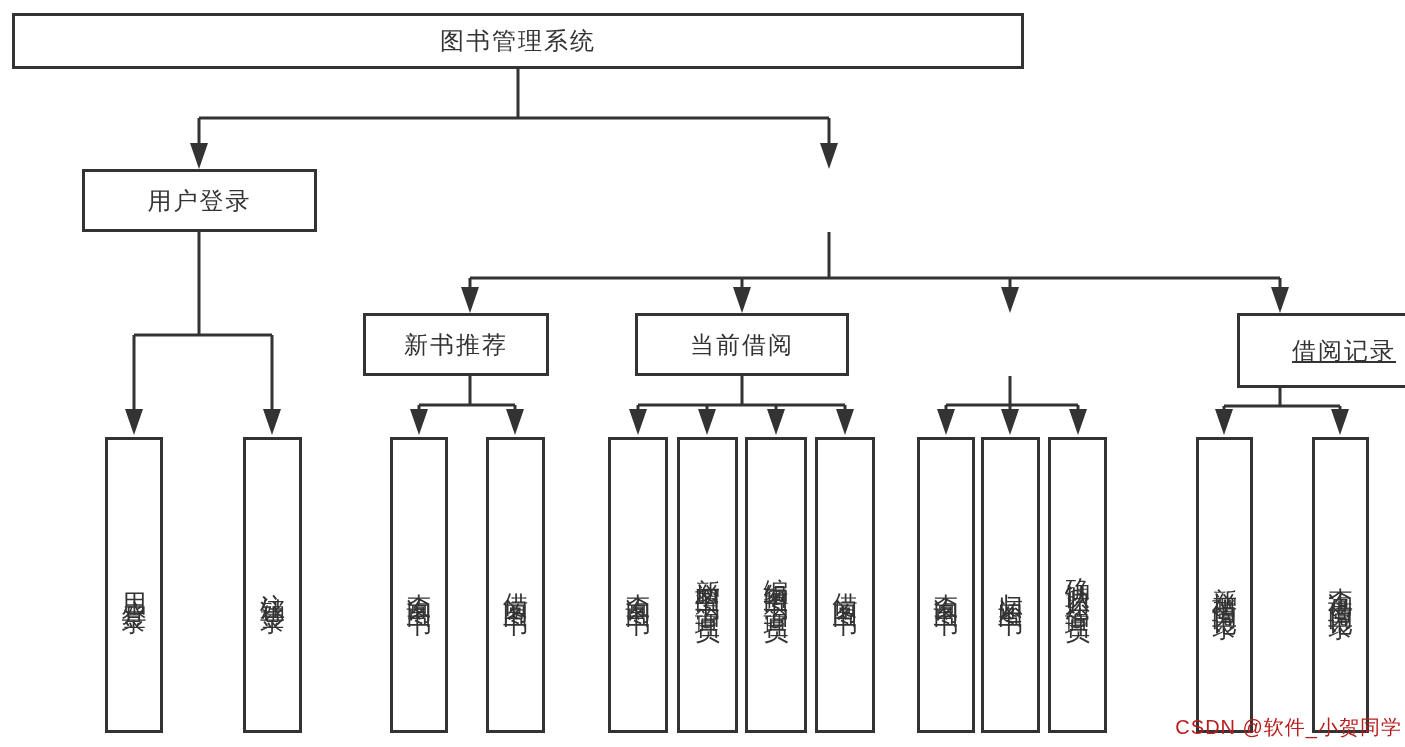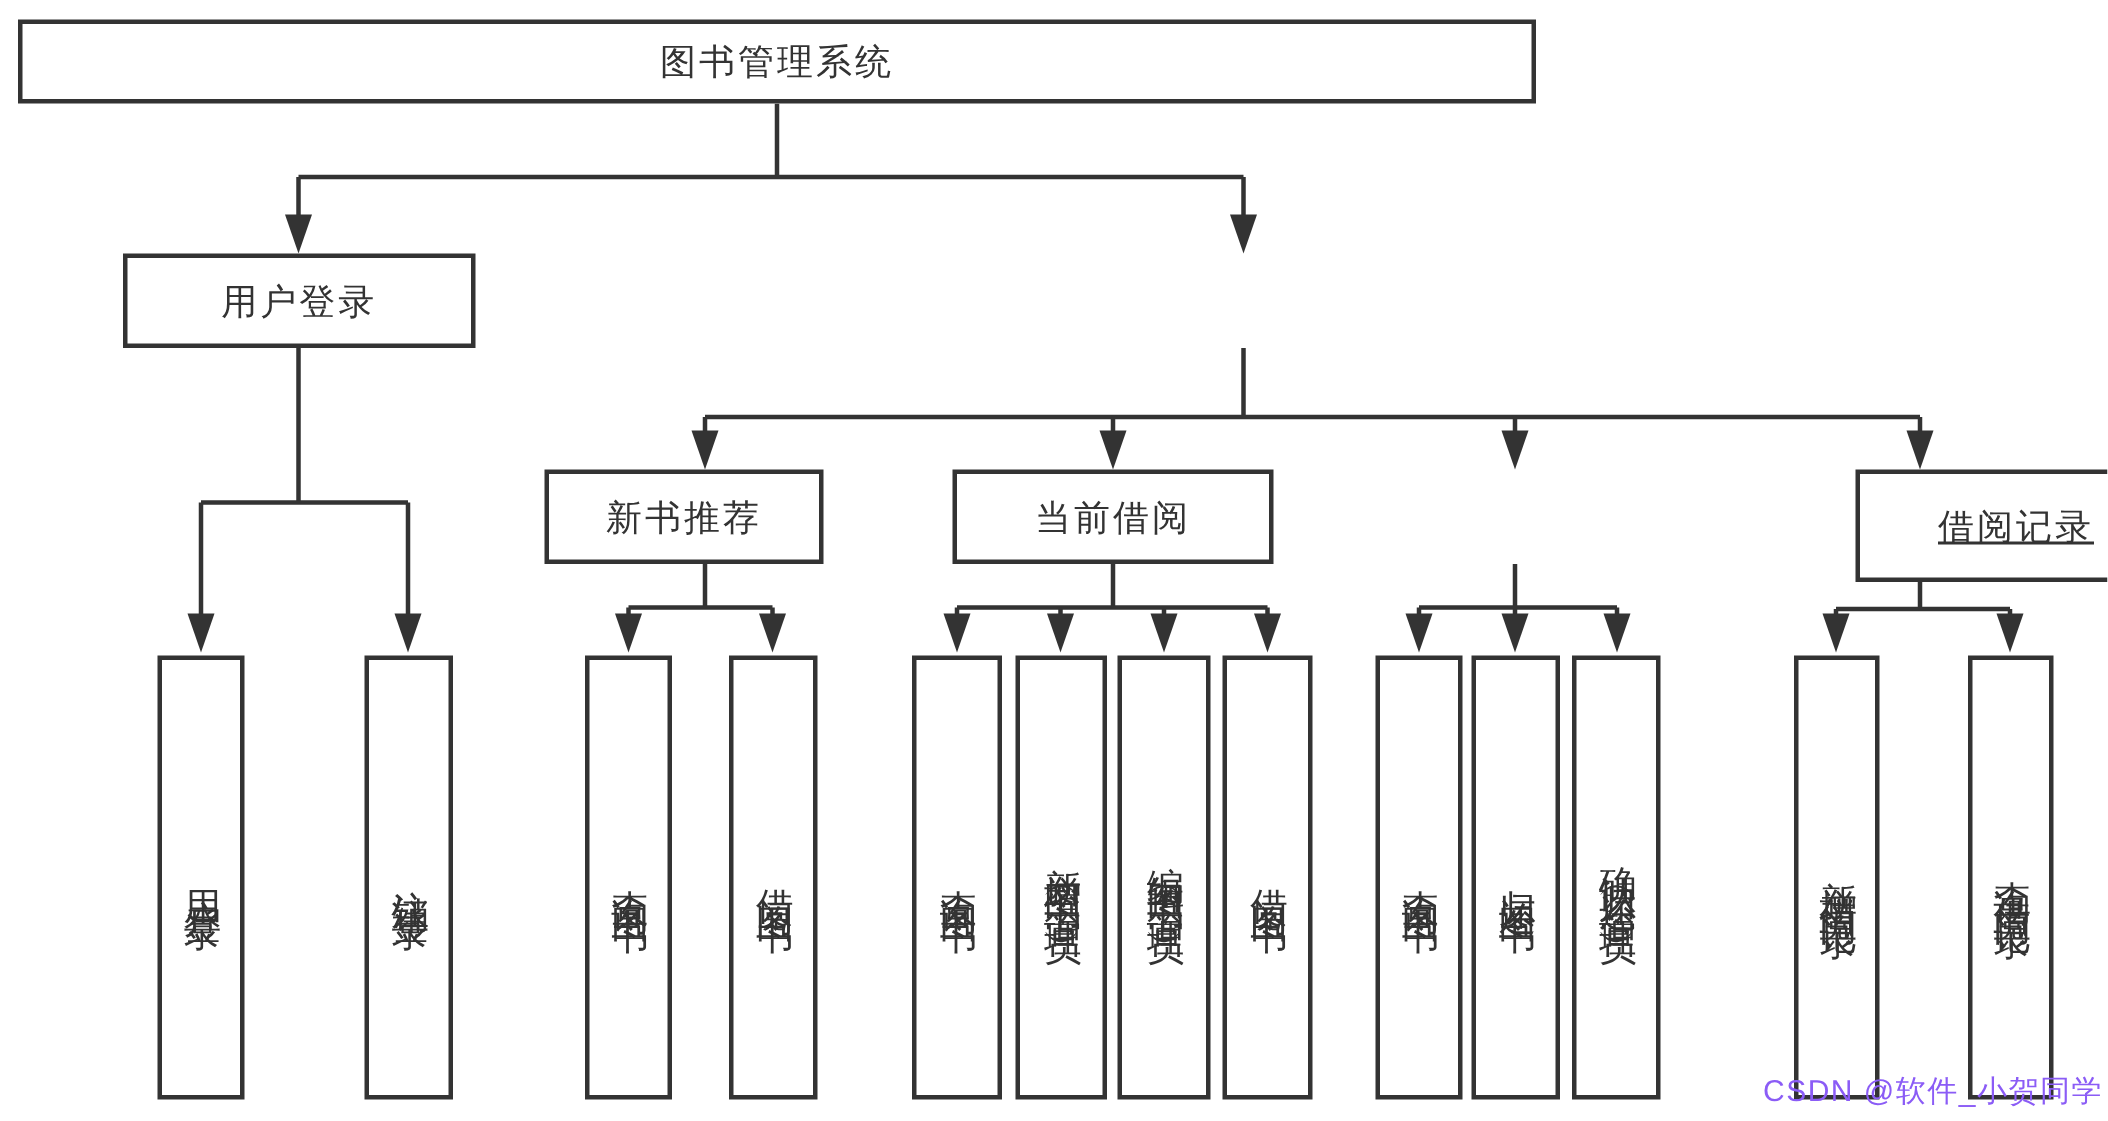--- a/index.html
+++ b/index.html
@@ -157,15 +157,15 @@
     <span>确认归还（管理员）</span>
   </div>
 
   <div class="node v-node" style="left:1196px; top:437px; width:57px; height:296px;">
     <span>新增借阅记录</span>
   </div>
   <div class="node v-node" style="left:1312px; top:437px; width:57px; height:296px;">
     <span>查询借阅记录</span>
   </div>
 
-  <div id="watermark" style="color: #8b5cf6;">CSDN @软件_小贺同学</div>
+  <div id="watermark" style="color: #b91c1c;">CSDN @软件_小贺同学</div>
 
 </div>
 
 </body></html>

